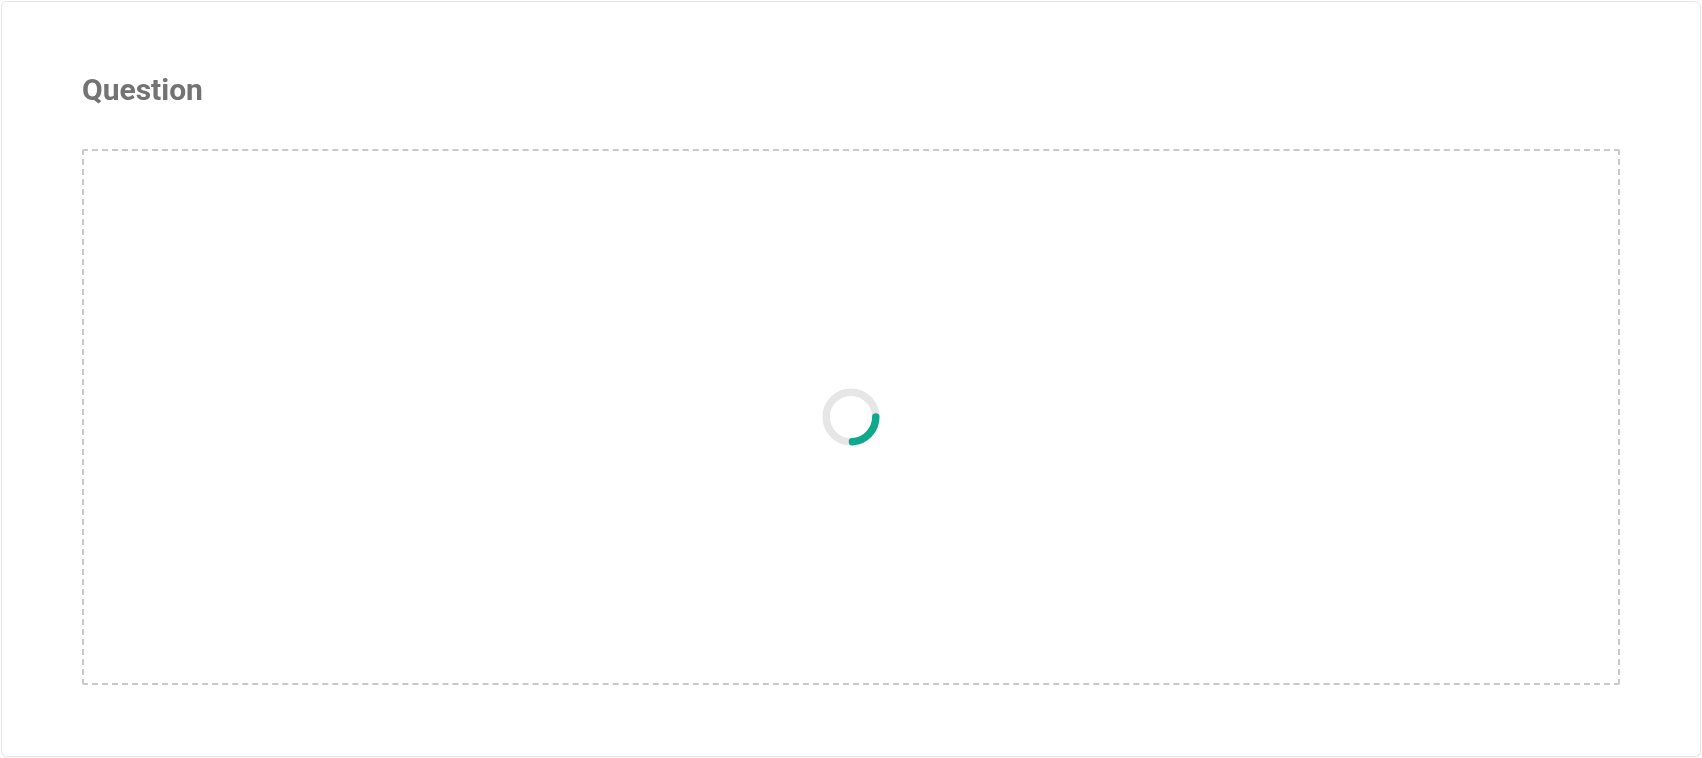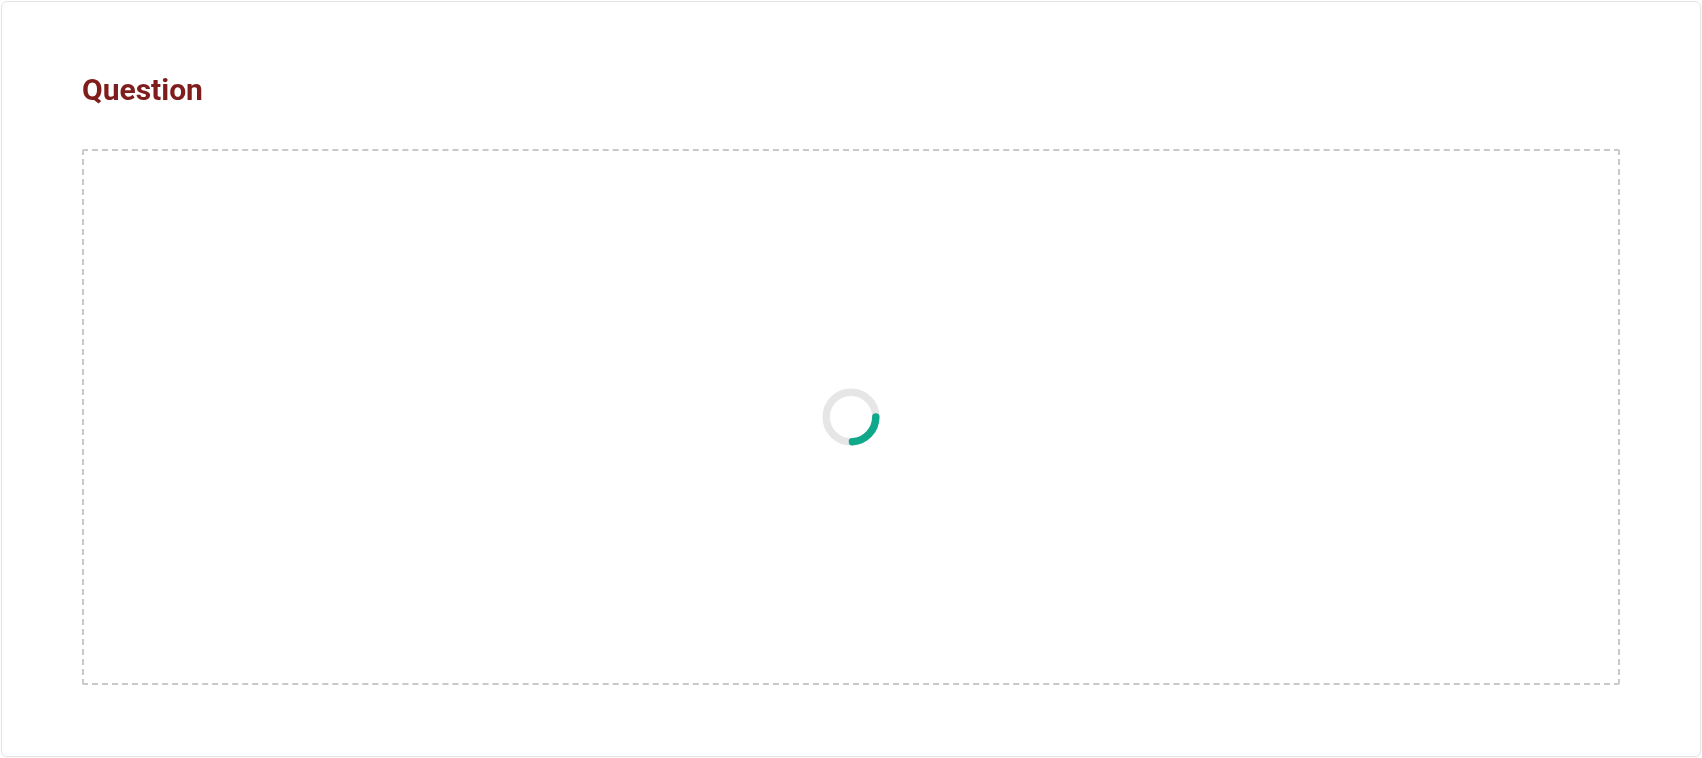--- a/index.html
+++ b/index.html
@@ -23,21 +23,21 @@
       border: 1px solid #e5e5e5;
       border-radius: 6px;
       box-shadow: 0 1px 2px rgba(0,0,0,0.03);
       padding: 70px 80px 80px 80px;
       position: relative;
     }
     
     .heading {
       font-size: 30px;
       font-weight: 700;
-      color: #7f1d1d;
+      color: #737373;
       margin-bottom: 42px;
     }
     
     .dashed-box {
       width: 100%;
       height: 536px;
       border: 2px dashed #c9c9c9;
       border-radius: 2px;
       display: flex;
       align-items: center;

